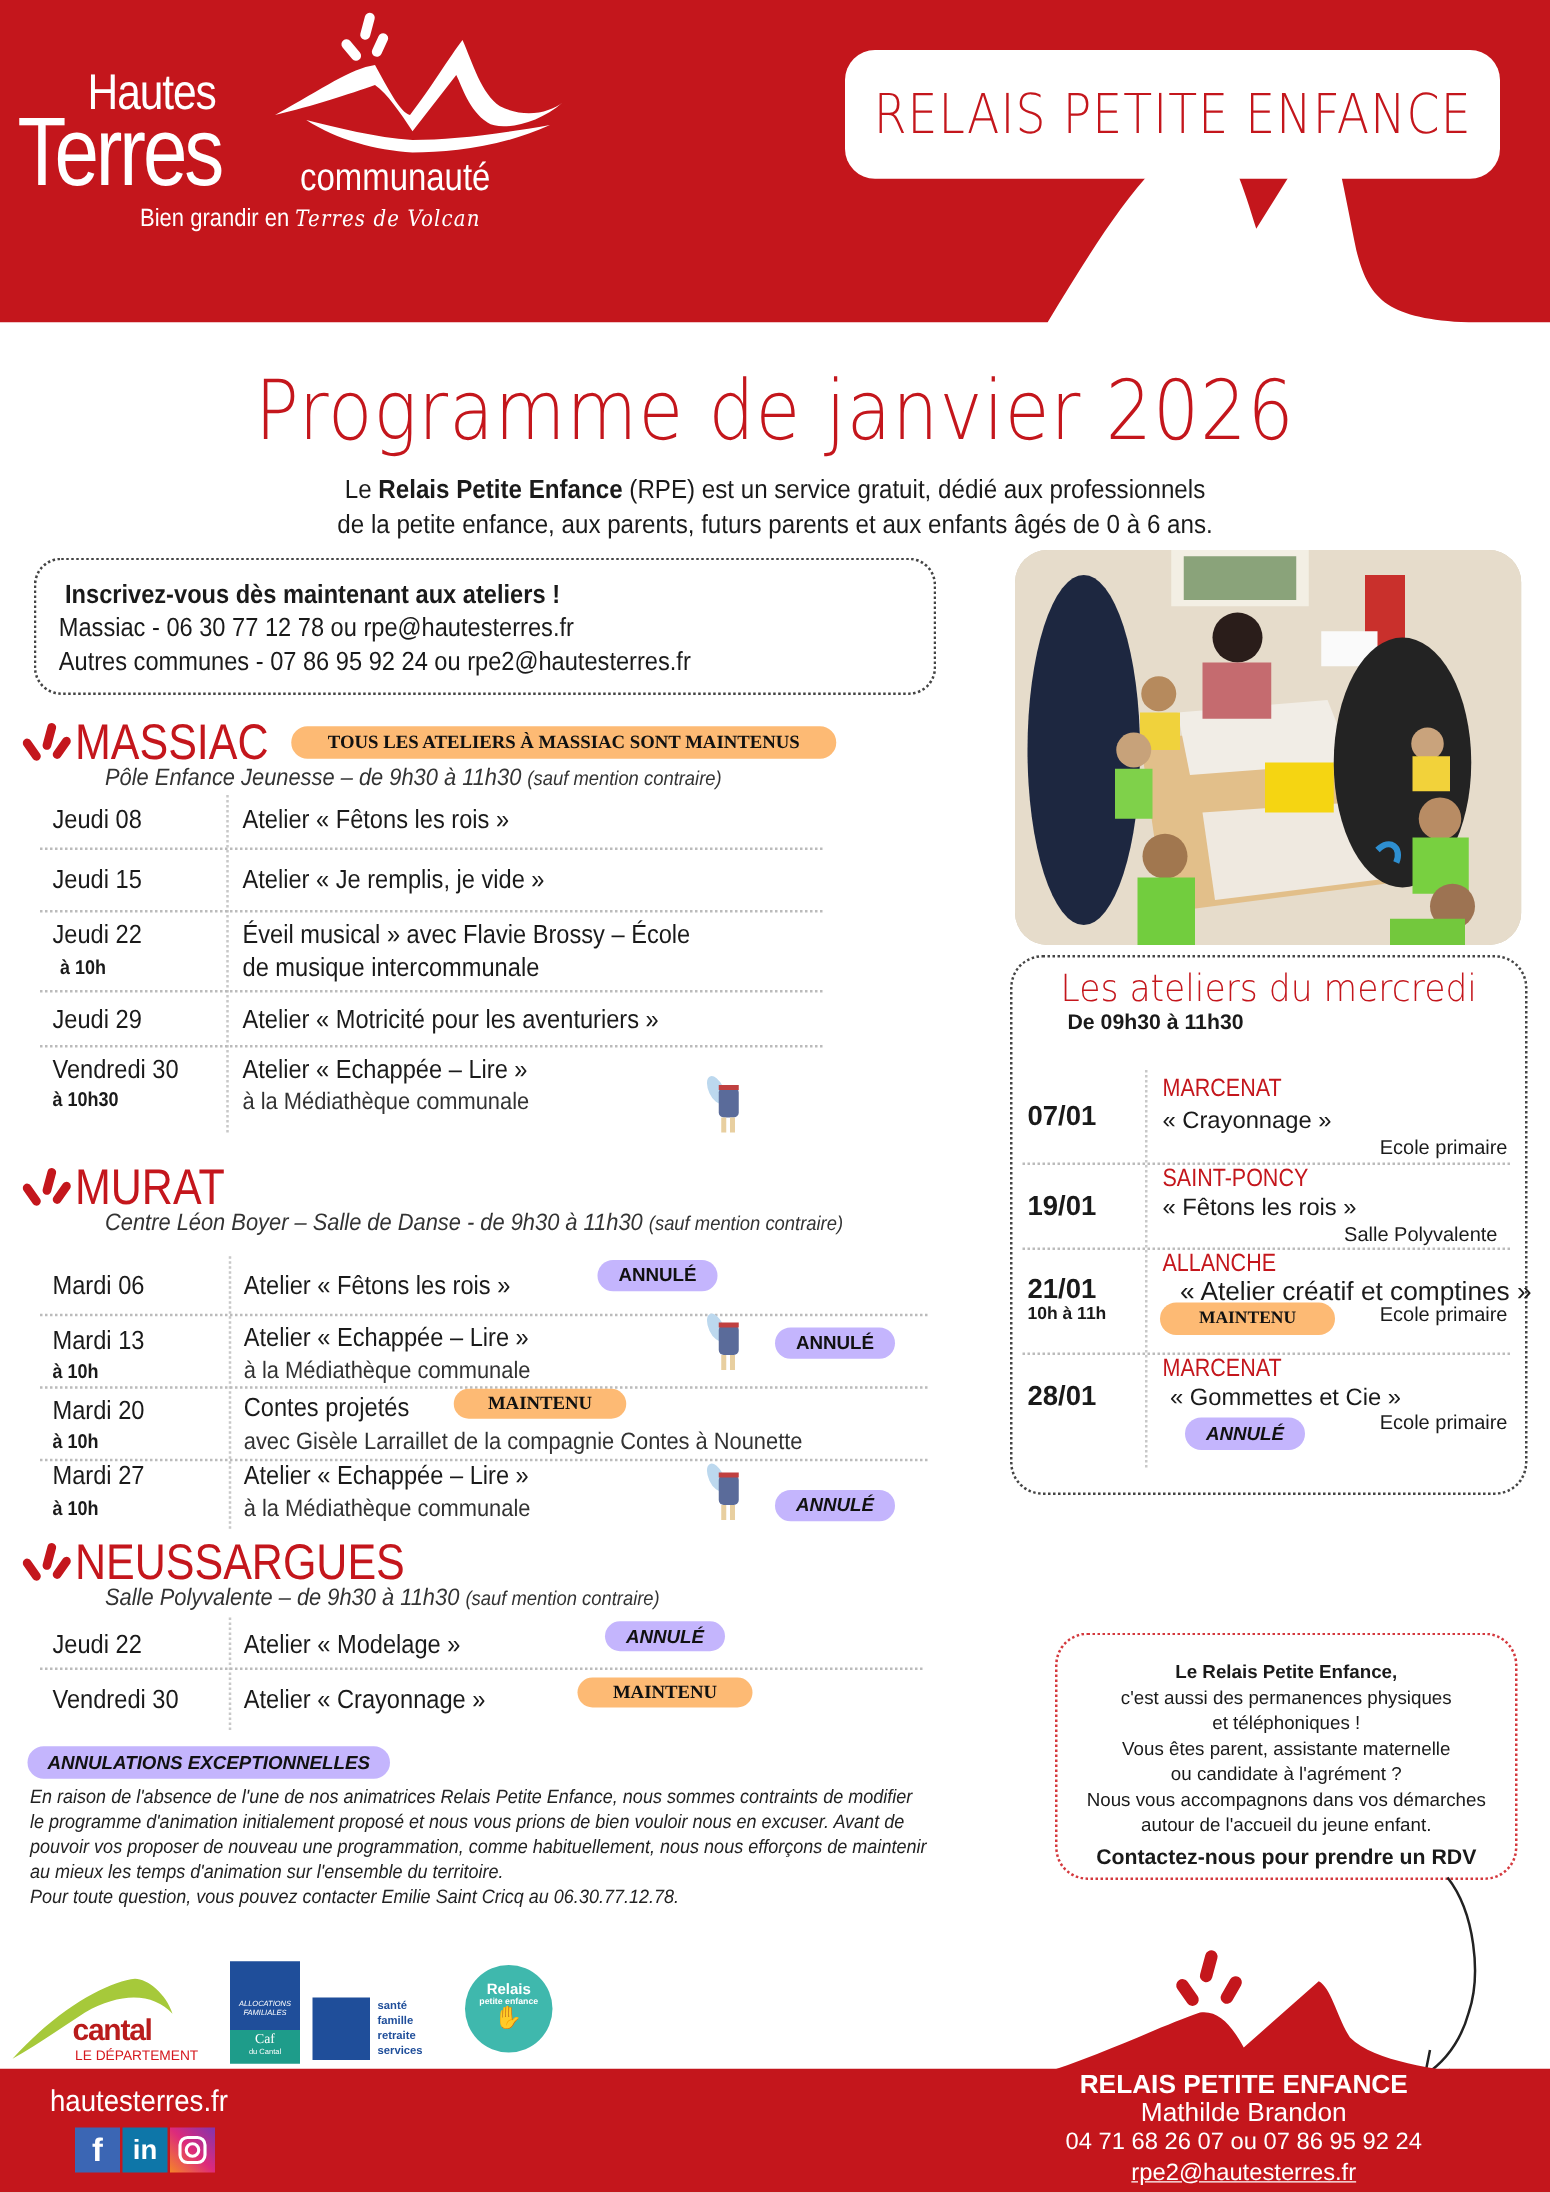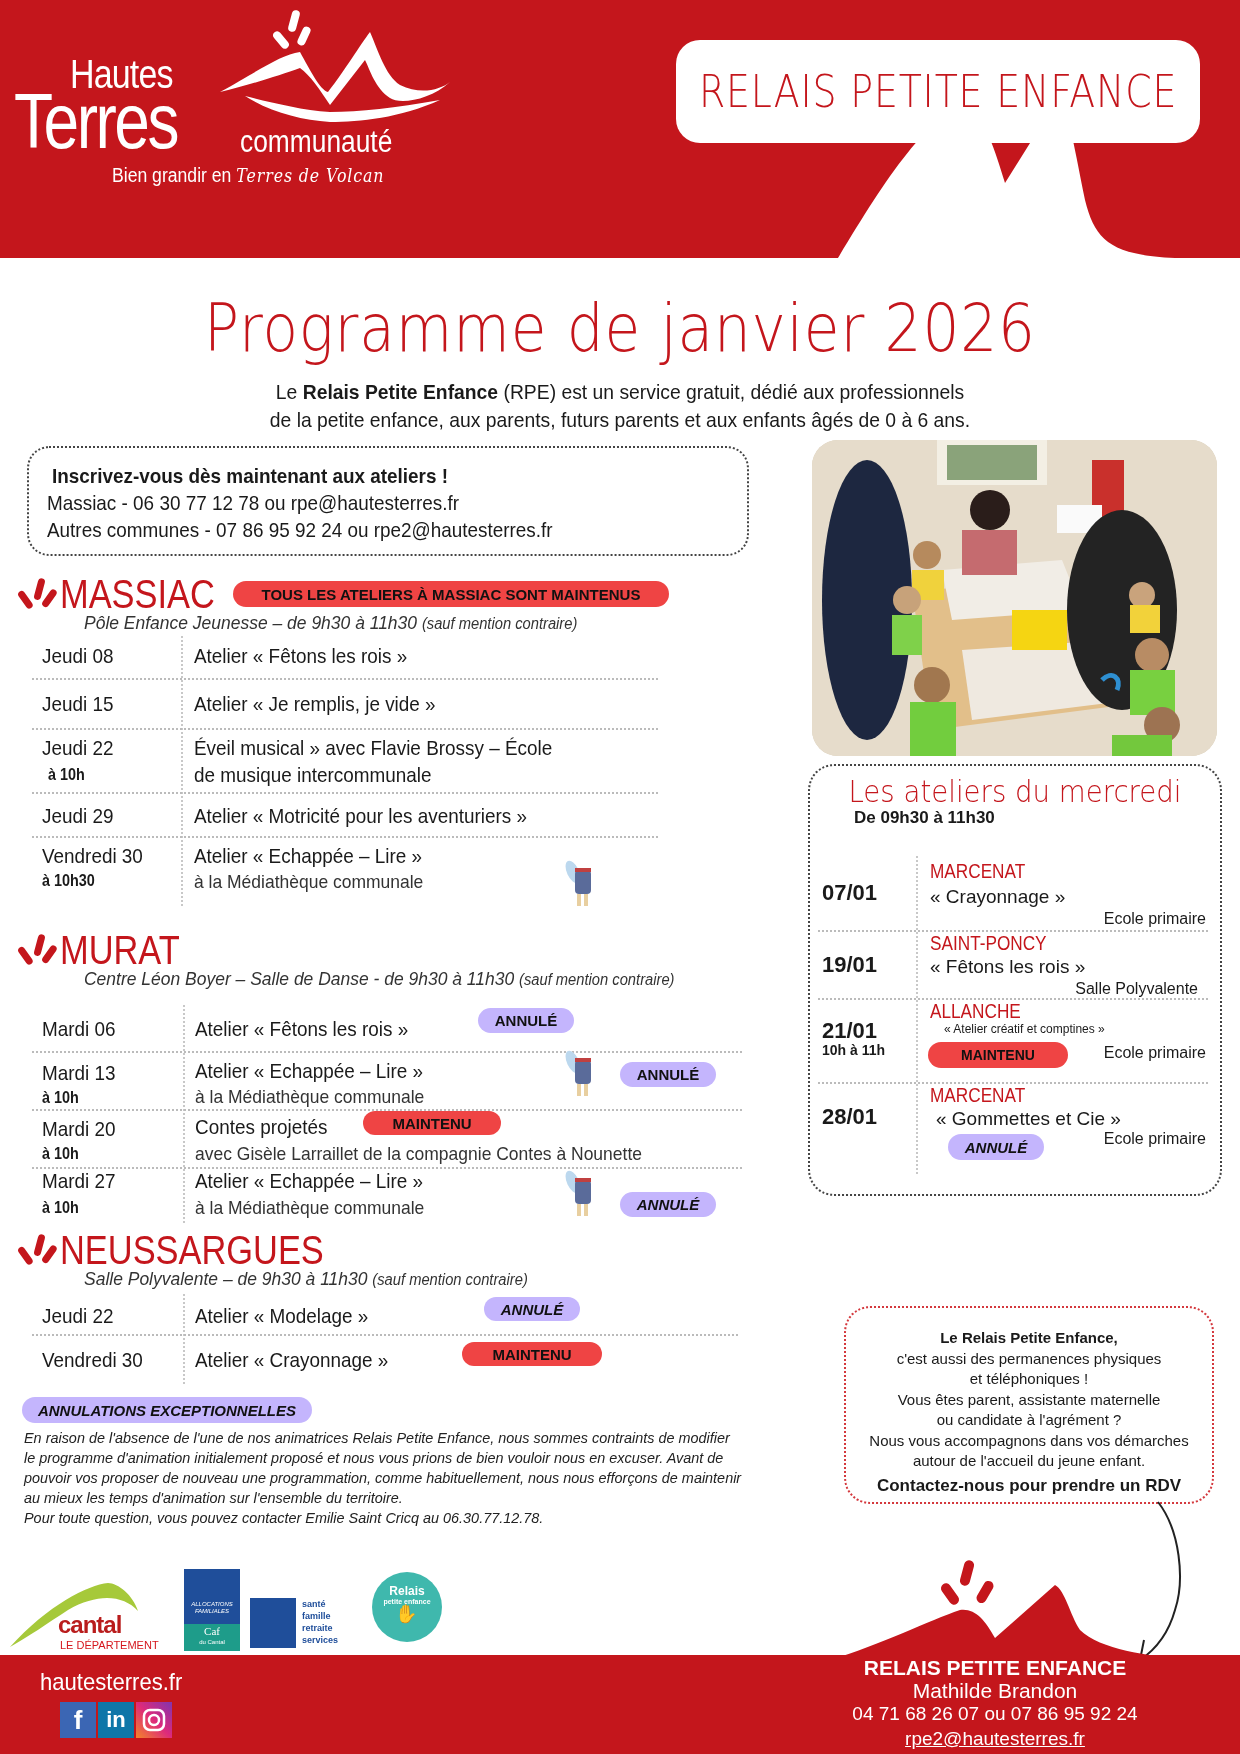--- a/index.html
+++ b/index.html
@@ -29,21 +29,21 @@
   .inscr .l2 { font-size: 21px; line-height: 27px; transform: scaleX(0.9); transform-origin: left; white-space: nowrap; }
 
   
   .town { position: absolute; display: flex; align-items: center; }
   .town .ticks { width: 42px; height: 38px; }
   .town .name { color: #c4161c; font-size: 40px; font-weight: normal; transform: scaleX(0.86); transform-origin: left; letter-spacing: 0; white-space: nowrap; }
   .subline { position: absolute; font-style: italic; font-size: 19px; color: #333; white-space: nowrap; transform: scaleX(0.92); transform-origin: left; font-weight: 300; }
   .subline small { font-size: 16px; }
 
   .pill { position: absolute; border-radius: 14px; font-weight: bold; font-size: 15px; display: flex; align-items: center; justify-content: center; white-space: nowrap; color: #111; }
-  .pill.green { background: #ef4444; }
+  .pill.green { background: #fdba74; font-family: Liberation Serif, serif; }
   .pill.yellow { background: #c4b5fd; }
   .pill.ital { font-style: italic; }
 
   
   .tbl { position: absolute; }
   .row { position: absolute; left: 0; border-bottom: 2px dotted #bbb; }
   .row.last { border-bottom: none; }
   .vline { position: absolute; border-left: 2px dotted #c8c8c8; }
   .day { position: absolute; font-size: 21px; transform: scaleX(0.9); transform-origin: left; white-space: nowrap; }
   .time { position: absolute; font-size: 16px; font-weight: bold; transform: scaleX(0.9); transform-origin: left; white-space: nowrap; }
@@ -311,21 +311,21 @@
   <div class="mrow" style="top:166px; height:68px;">
     <div class="mdate" style="left:4px; top:20px;">19/01</div>
     <div class="mtown" style="left:112px; top:0px;">SAINT-PONCY</div>
     <div class="mact" style="left:112px; top:24px;">« Fêtons les rois »</div>
     <div class="mplace" style="right:10px; top:48px;margin-left:42px;">Salle Polyvalente</div>
   </div>
   <div class="mrow" style="top:234px; height:84px;">
     <div class="mdate" style="left:4px; top:18px;">21/01</div>
     <div class="mtime" style="left:4px; top:42px;">10h à 11h</div>
     <div class="mtown" style="left:112px; top:0px;">ALLANCHE</div>
-    <div class="mact" style="left:126px; top:22px; font-size:12px;">« Atelier créatif et comptines »</div>
+    <div class="mact" style="left:126px; top:22px; font-size:21px;">« Atelier créatif et comptines »</div>
     <div class="mplace" style="right:2px; top:44px;">Ecole primaire</div>
     <div class="pill green" style="left:110px; top:42px; width:140px; height:26px; font-size:14px;">MAINTENU</div>
   </div>
   <div class="mrow" style="top:318px; height:90px; border-bottom:none;">
     <div class="mdate" style="left:4px; top:20px;">28/01</div>
     <div class="mtown" style="left:112px; top:0px;">MARCENAT</div>
     <div class="mact" style="left:118px; top:24px;">« Gommettes et Cie  »</div>
     <div class="mplace" style="right:2px; top:46px;">Ecole primaire</div>
     <div class="pill yellow ital" style="left:130px; top:50px; width:96px; height:26px; font-size:15px;">ANNULÉ</div>
   </div>

